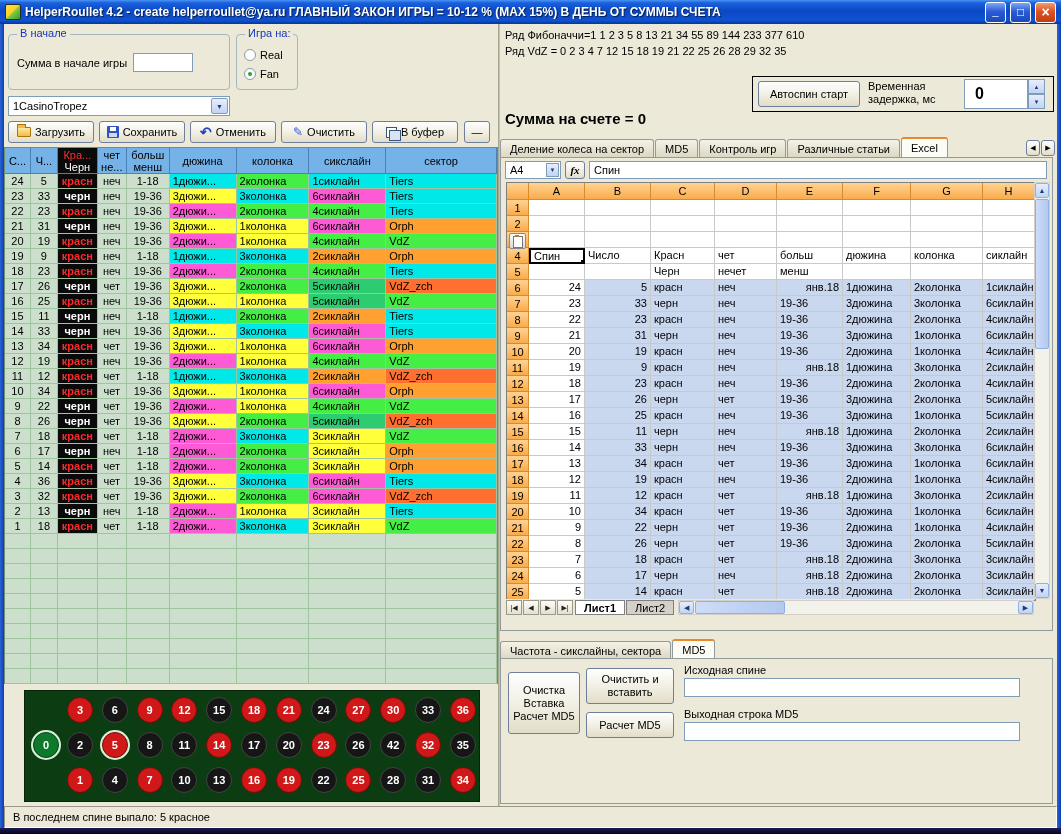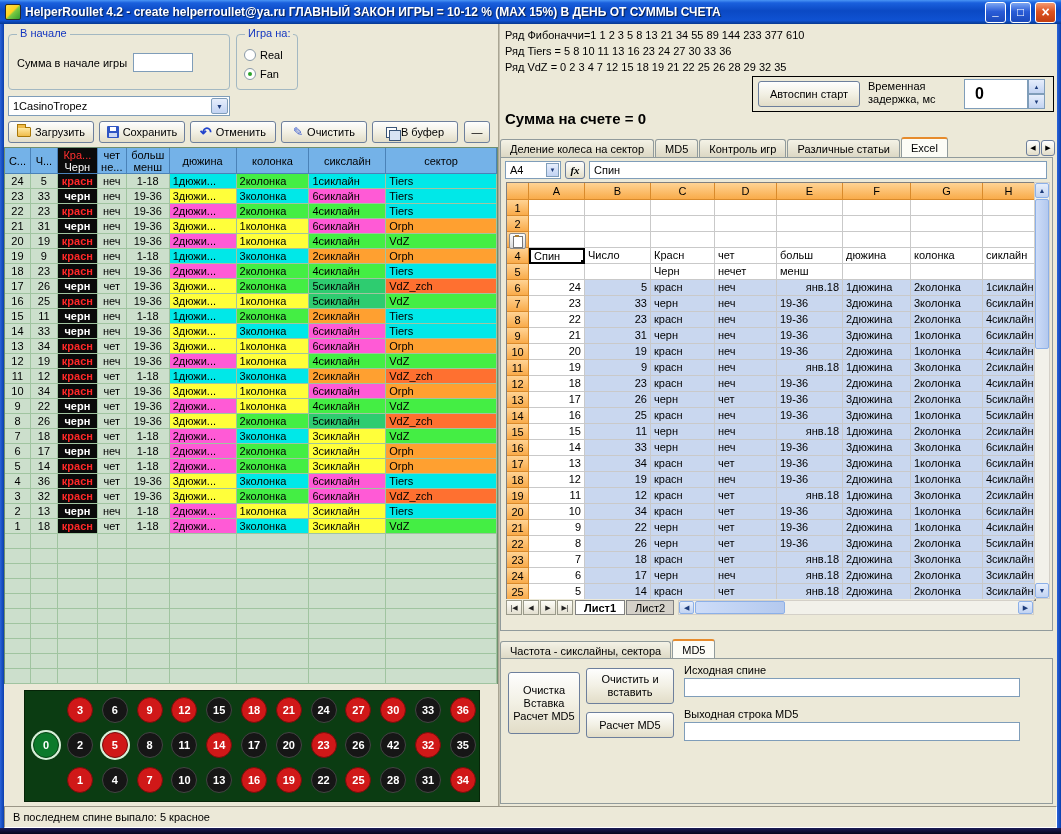--- a/index.html
+++ b/index.html
@@ -680,21 +680,20 @@
     <div class="wn red" style="left: 250.8px; top: 76px;">19</div>
     <div class="wn blk" style="left: 285.6px; top: 76px;">22</div>
     <div class="wn red" style="left: 320.4px; top: 76px;">25</div>
     <div class="wn blk" style="left: 355.2px; top: 76px;">28</div>
     <div class="wn blk" style="left: 390px; top: 76px;">31</div>
     <div class="wn red" style="left: 424.8px; top: 76px;">34</div>
   </div>
 
 <div id="series-l">
     <div>Ряд Фибоначчи=1 1 2 3 5 8 13 21 34 55 89 144 233 377 610</div>
-    <div>Ряд Tiers = 5 8 10 11 13 16 23 24 27 30 33 36</div>
     <div>Ряд VdZ = 0 2 3 4 7 12 15 18 19 21 22 25 26 28 29 32 35</div>
   </div>
 <div id="series-r">
   </div>
 
 <div id="autobox"></div>
 <div id="autostart" class="xpbtn">Автоспин старт</div>
 <div id="delaylbl">Временная задержка, мс</div>
 <div id="spinval">0</div>
 <div id="spinarrows">

